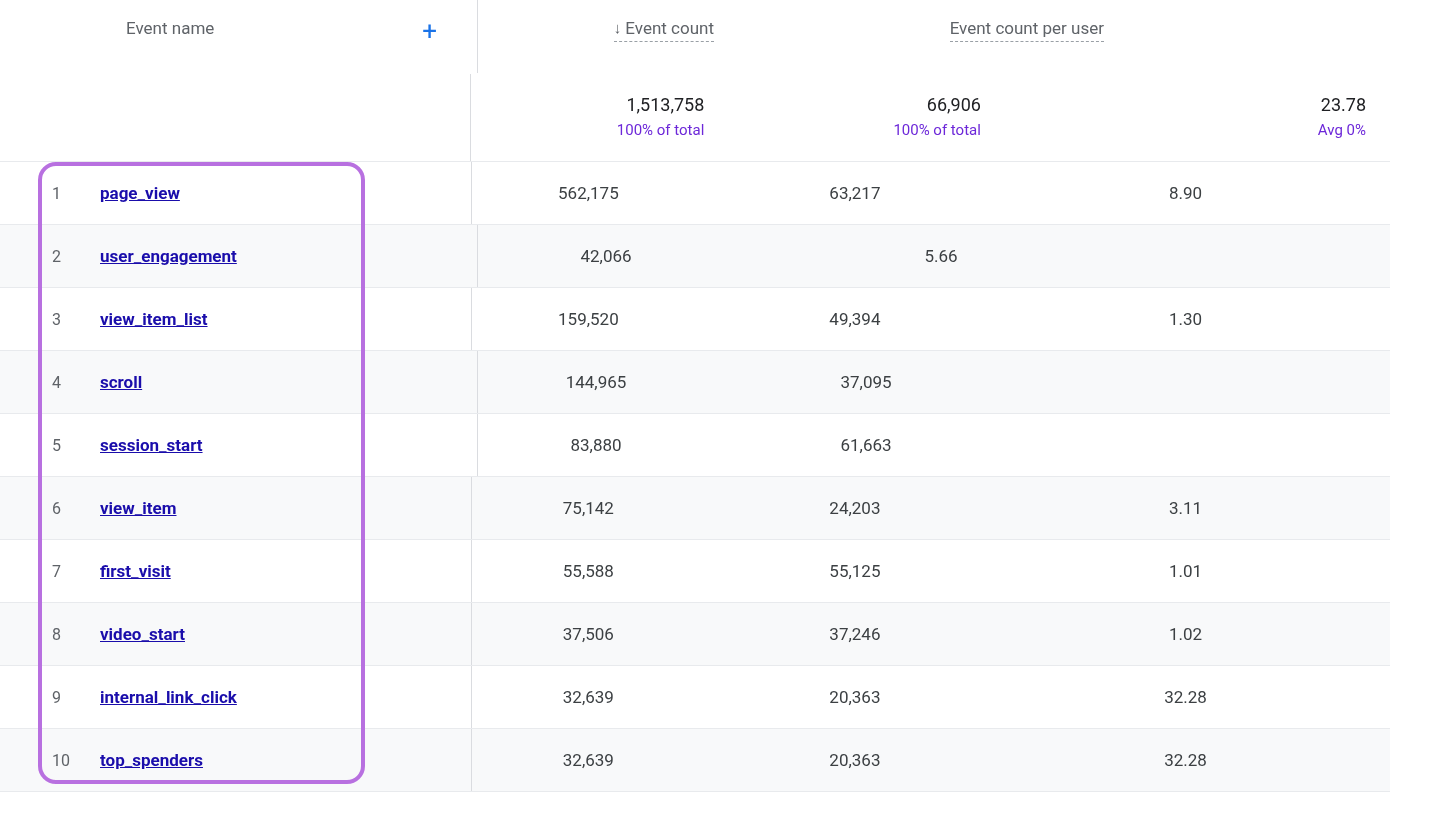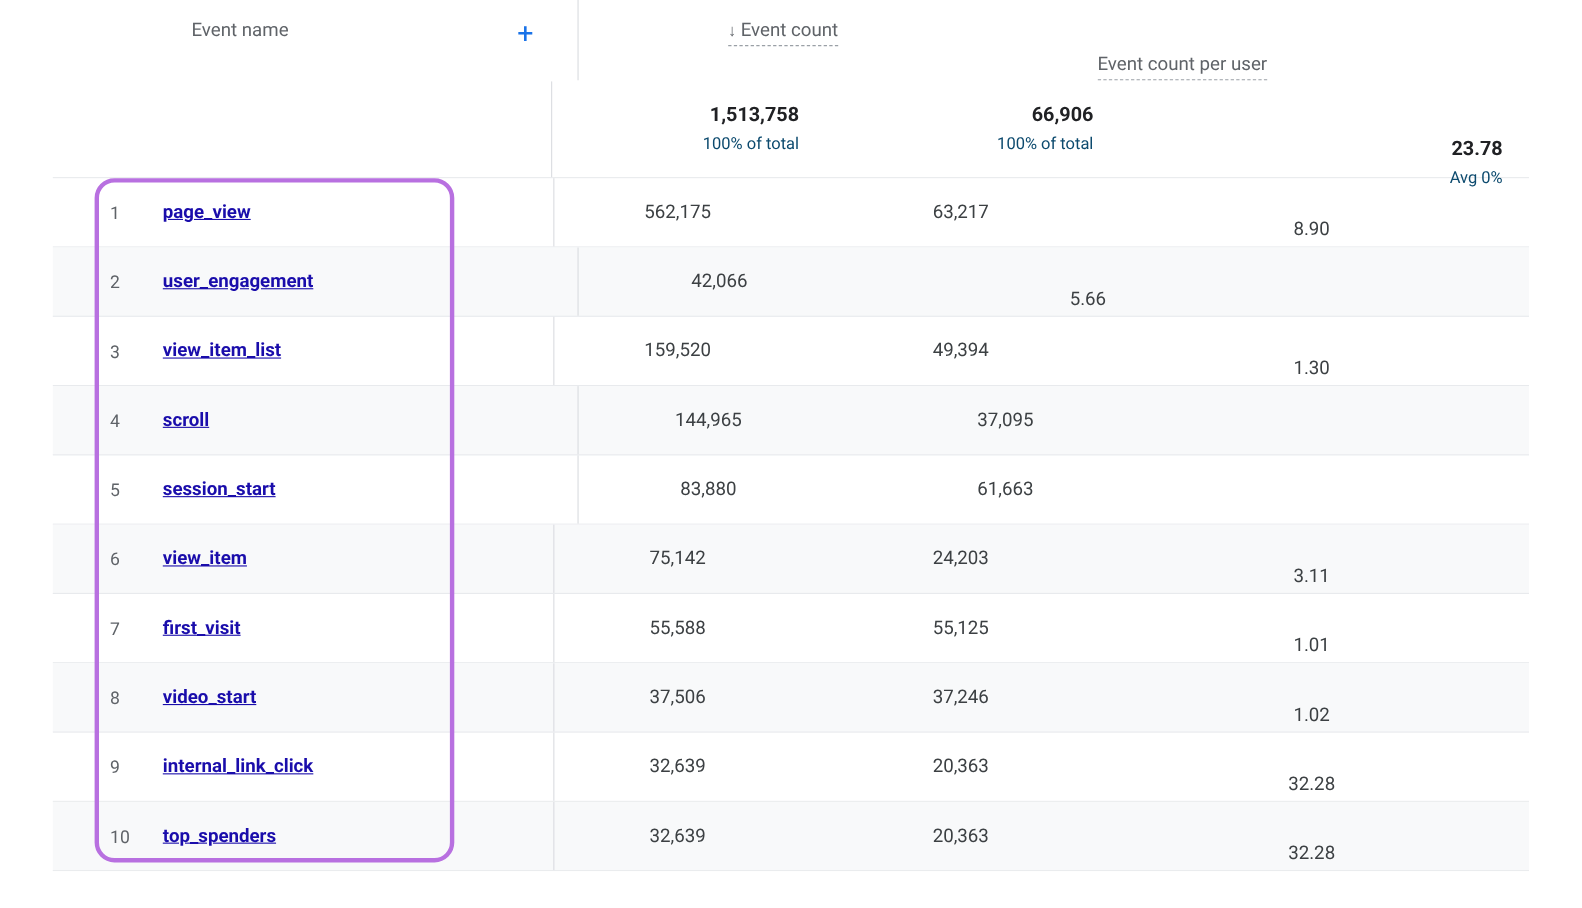--- a/index.html
+++ b/index.html
@@ -8,21 +8,20 @@
       padding: 0;
     }
     body {
       font-family: 'Google Sans', Roboto, Arial, sans-serif;
       background: #fff;
       color: #3c4043;
       font-size: 14px;
     }
     .table-container {
       width: 1390px;
-      padding-left: 48px;
     }
     .header-row {
       display: flex;
       border-bottom: 1px solid transparent;
       height: 74px;
     }
     .dimension-col {
       width: 478px;
       border-right: 1px solid #dadce0;
       display: flex;
@@ -50,21 +49,20 @@
       padding: 18px 24px 0 10px;
     }
     .metric-col-1 {
       width: 260px;
     }
     .metric-col-2 {
       width: 280px;
     }
     .metric-col-3 {
       width: 390px;
-      margin-top: 31px;
     }
     .metric-header {
       font-size: 17px;
       color: #5f6368;
       border-bottom: 1px dashed #9aa0a6;
       padding-bottom: 3px;
       display: inline-flex;
       align-items: center;
       gap: 4px;
       cursor: pointer;
@@ -81,26 +79,26 @@
     .summary-dimension {
       width: 478px;
       border-right: 1px solid #dadce0;
     }
     .summary-metric {
       text-align: right;
       padding: 20px 24px 0 10px;
     }
     .summary-value {
       font-size: 18px;
-      font-weight: 700;
+      font-weight: 400;
       color: #202124;
     }
     .summary-sub {
       font-size: 15px;
-      color: #0c4a6e;
+      color: #6d28d9;
       margin-top: 6px;
     }
     .data-row {
       display: flex;
       height: 63px;
       align-items: center;
       border-bottom: 1px solid #e8eaed;
     }
     .data-row:nth-child(odd) {
       background: #f8f9fa;

